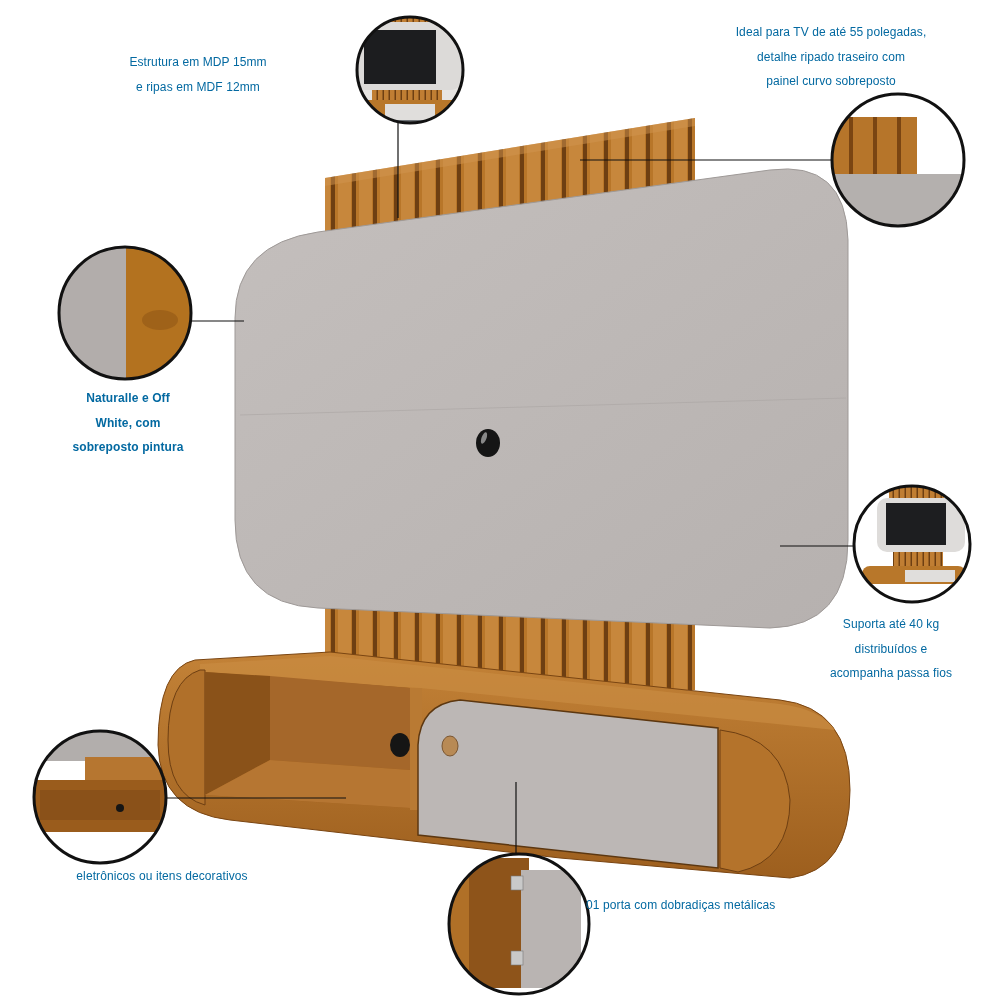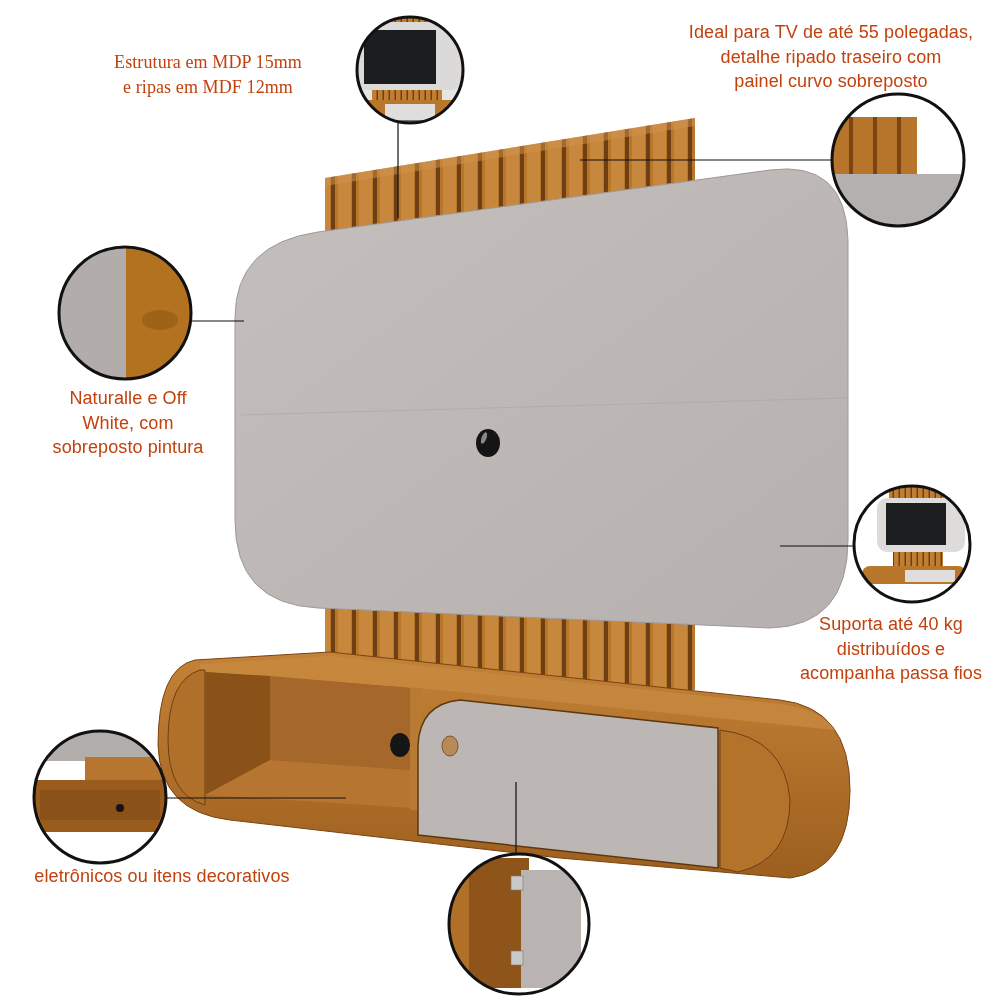--- a/index.html
+++ b/index.html
@@ -1,20 +1,20 @@
 <!DOCTYPE html>
 <html><head>
 <meta charset="utf-8">
 <style>
   html, body { margin: 0; padding: 0; background: #ffffff; }
   body { width: 1000px; height: 1000px; position: relative; overflow: hidden;
          font-family: "Liberation Sans", "DejaVu Sans", sans-serif; color: #222; }
   #scene { position: absolute; left: 0; top: 0; width: 1000px; height: 1000px; }
-  .caption { position: absolute; font-size: 18px; line-height: 24.5px; text-align: center;
-             color: #c2410c; white-space: nowrap; letter-spacing: 0.1px; }
+  .caption { position: absolute; font-size: 12px; line-height: 24.5px; text-align: center;
+             color: #0369a1; white-space: nowrap; letter-spacing: 0.1px; }
   .caption span { display: block; }
 </style>
 </head>
 <body>
 
 <svg id="scene" viewBox="0 0 1000 1000" xmlns="http://www.w3.org/2000/svg">
   <defs>
     <linearGradient id="woodGrad" x1="0" y1="0" x2="1" y2="0">
       <stop offset="0" stop-color="#a96a22"></stop>
       <stop offset="0.5" stop-color="#c4843a"></stop>
@@ -171,41 +171,42 @@
       <rect x="449" y="858" width="80" height="130" fill="#8e541a"></rect>
       <rect x="449" y="858" width="20" height="130" fill="#b07027"></rect>
       <rect x="521" y="870" width="60" height="118" fill="#b9b4b2"></rect>
       <rect x="511" y="876" width="12" height="14" fill="#c9c9c9" stroke="#777" stroke-width="0.6"></rect>
       <rect x="511" y="951" width="12" height="14" fill="#c9c9c9" stroke="#777" stroke-width="0.6"></rect>
     </g>
     <circle cx="519" cy="924" r="70" fill="none" stroke="#111" stroke-width="3"></circle>
   </g>
 </svg>
 
-<div class="caption" style="left:92px; top:50px; width:232px;font-family:Liberation Serif, serif;">
+<div class="caption" style="left:82px; top:50px; width:232px;">
   <span>Estrutura em MDP 15mm</span>
   <span>e ripas em MDF 12mm</span>
 </div>
 
 <div class="caption" style="left:668px; top:20px; width:326px;">
   <span>Ideal para TV de até 55 polegadas,</span>
   <span>detalhe ripado traseiro com</span>
   <span>painel curvo sobreposto</span>
 </div>
 
-<div class="caption" style="left:28px; top:386px; width:200px;">
+<div class="caption" style="left:28px; top:386px; width:200px;font-weight:bold;">
   <span>Naturalle e Off</span>
   <span>White, com</span>
   <span>sobreposto pintura</span>
 </div>
 
 <div class="caption" style="left:784px; top:612px; width:214px;">
   <span>Suporta até 40 kg</span>
   <span>distribuídos e</span>
   <span>acompanha passa fios</span>
 </div>
 
 <div class="caption" style="left:12px; top:864px; width:300px;">
   <span>eletrônicos ou itens decorativos</span>
 </div>
 
 <div class="caption" style="left:586px; top:893px; width:330px; text-align:left;">
+  <span>01 porta com dobradiças metálicas</span>
 </div>
 
 </body></html>

